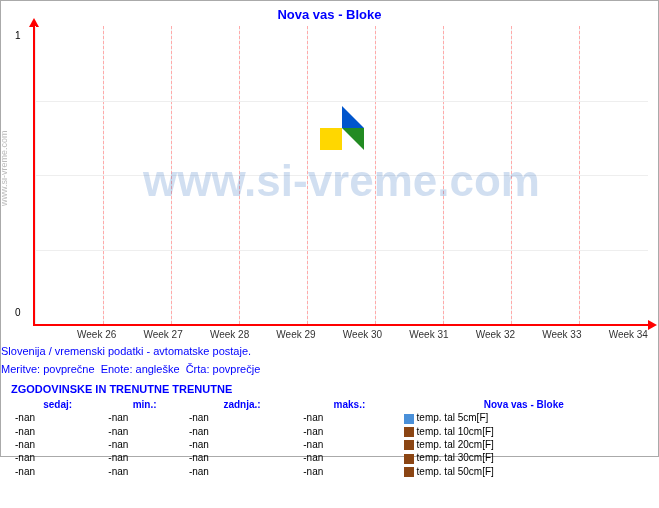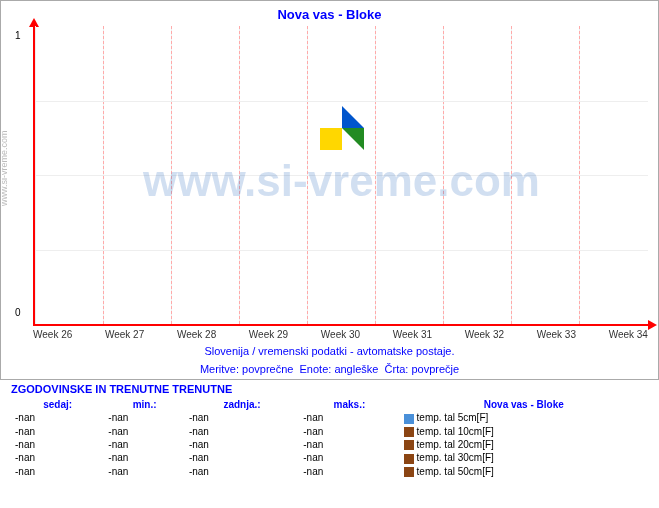--- a/index.html
+++ b/index.html
@@ -7,21 +7,21 @@
       width: 659px;
       height: 508px;
       background: #fff;
       font-family: Arial, sans-serif;
       font-size: 11px;
       color: #000;
       overflow: hidden;
     }
     .container {
       width: 659px;
-      height: 380px;
+      height: 457px;
       position: relative;
       border: 1px solid #aaa;
     }
     .chart-title {
       text-align: center;
       color: #00f;
       font-size: 13px;
       font-weight: bold;
       padding-top: 6px;
       padding-bottom: 2px;
@@ -90,34 +90,34 @@
         <svg width="44" height="44" viewBox="0 0 44 44">
           <rect x="0" y="22" width="22" height="22" fill="#FFD700"></rect>
           <polygon points="22,0 44,22 22,22" fill="#0055CC"></polygon>
           <polygon points="22,22 44,22 44,44" fill="#228B22"></polygon>
         </svg>
       </div>
 
       <div style="position:absolute;left:50%;top:130px;transform:translateX(-50%);font-size:44px;font-weight:bold;color:rgba(0,80,180,0.18);white-space:nowrap;">www.si-vreme.com</div>
     </div>
 
-    <div style="display:flex;justify-content:space-between;margin-top:3px;font-size:10px;color:#333;">
+    <div style="display:flex;justify-content:space-between;margin-top:3px;font-size:10px;color:#333;margin-left:44px;">
       <span>Week 26</span>
       <span>Week 27</span>
       <span>Week 28</span>
       <span>Week 29</span>
       <span>Week 30</span>
       <span>Week 31</span>
       <span>Week 32</span>
       <span>Week 33</span>
       <span>Week 34</span>
     </div>
   </div>
 
-  <div style="text-align:center;font-size:11px;color:#00f;line-height:1.6;margin-top:3px;">
+  <div style="text-align:left;font-size:11px;color:#00f;line-height:1.6;margin-top:3px;">
     <div>Slovenija / vremenski podatki - avtomatske postaje.</div>
     <div>Meritve: povprečne&nbsp;&nbsp;Enote: angleške&nbsp;&nbsp;Črta: povprečje</div>
   </div>
 
   <div style="margin:5px 10px 0 10px;">
     <div style="font-size:11px;font-weight:bold;color:#00f;margin-bottom:3px;">ZGODOVINSKE IN TRENUTNE TRENUTNE</div>
     <table class="data-table">
       <thead>
         <tr>
           <th style="color:#00f;">sedaj:</th>

